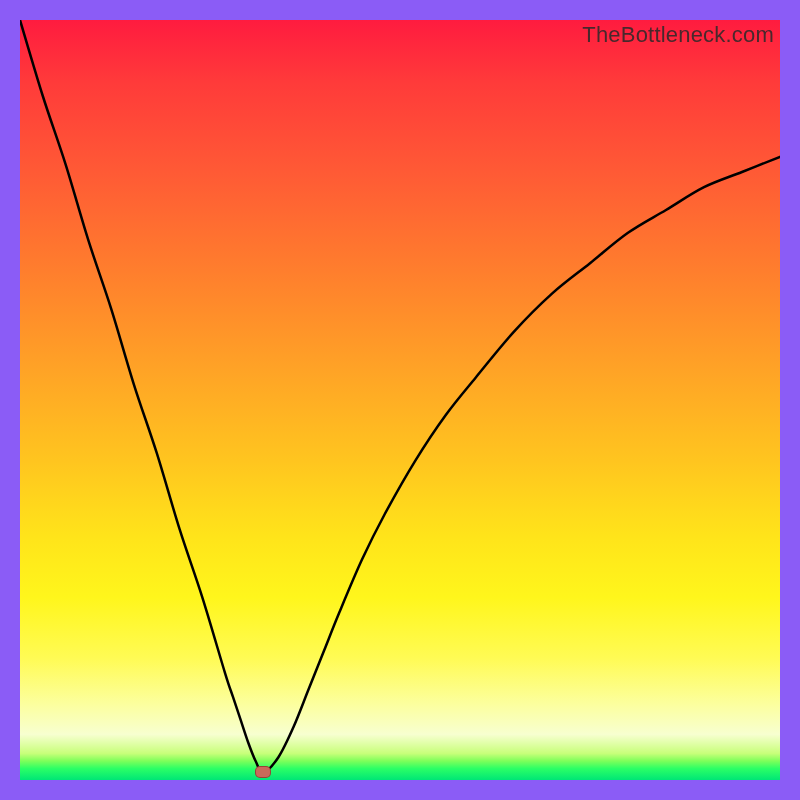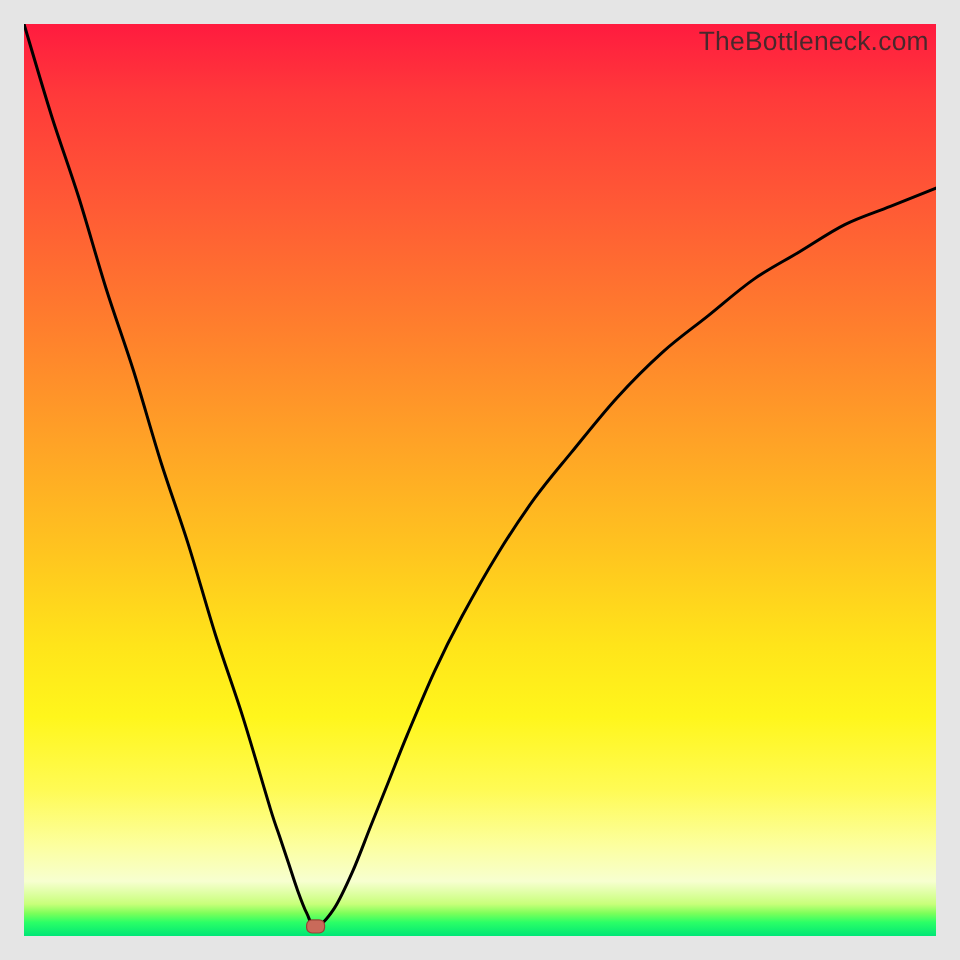--- a/index.html
+++ b/index.html
@@ -10,21 +10,21 @@
     background: #000;
     font-family: Arial, Helvetica, sans-serif;
     overflow: hidden;
   }
   .frame {
     position: absolute;
     left: 0;
     top: 0;
     width: 800px;
     height: 800px;
-    background: #e5e5e5;
+    background: #8b5cf6;
   }
   .plot-area {
     position: absolute;
     left: 20px;
     top: 20px;
     width: 760px;
     height: 760px;
     
     background: linear-gradient(
       to bottom,

